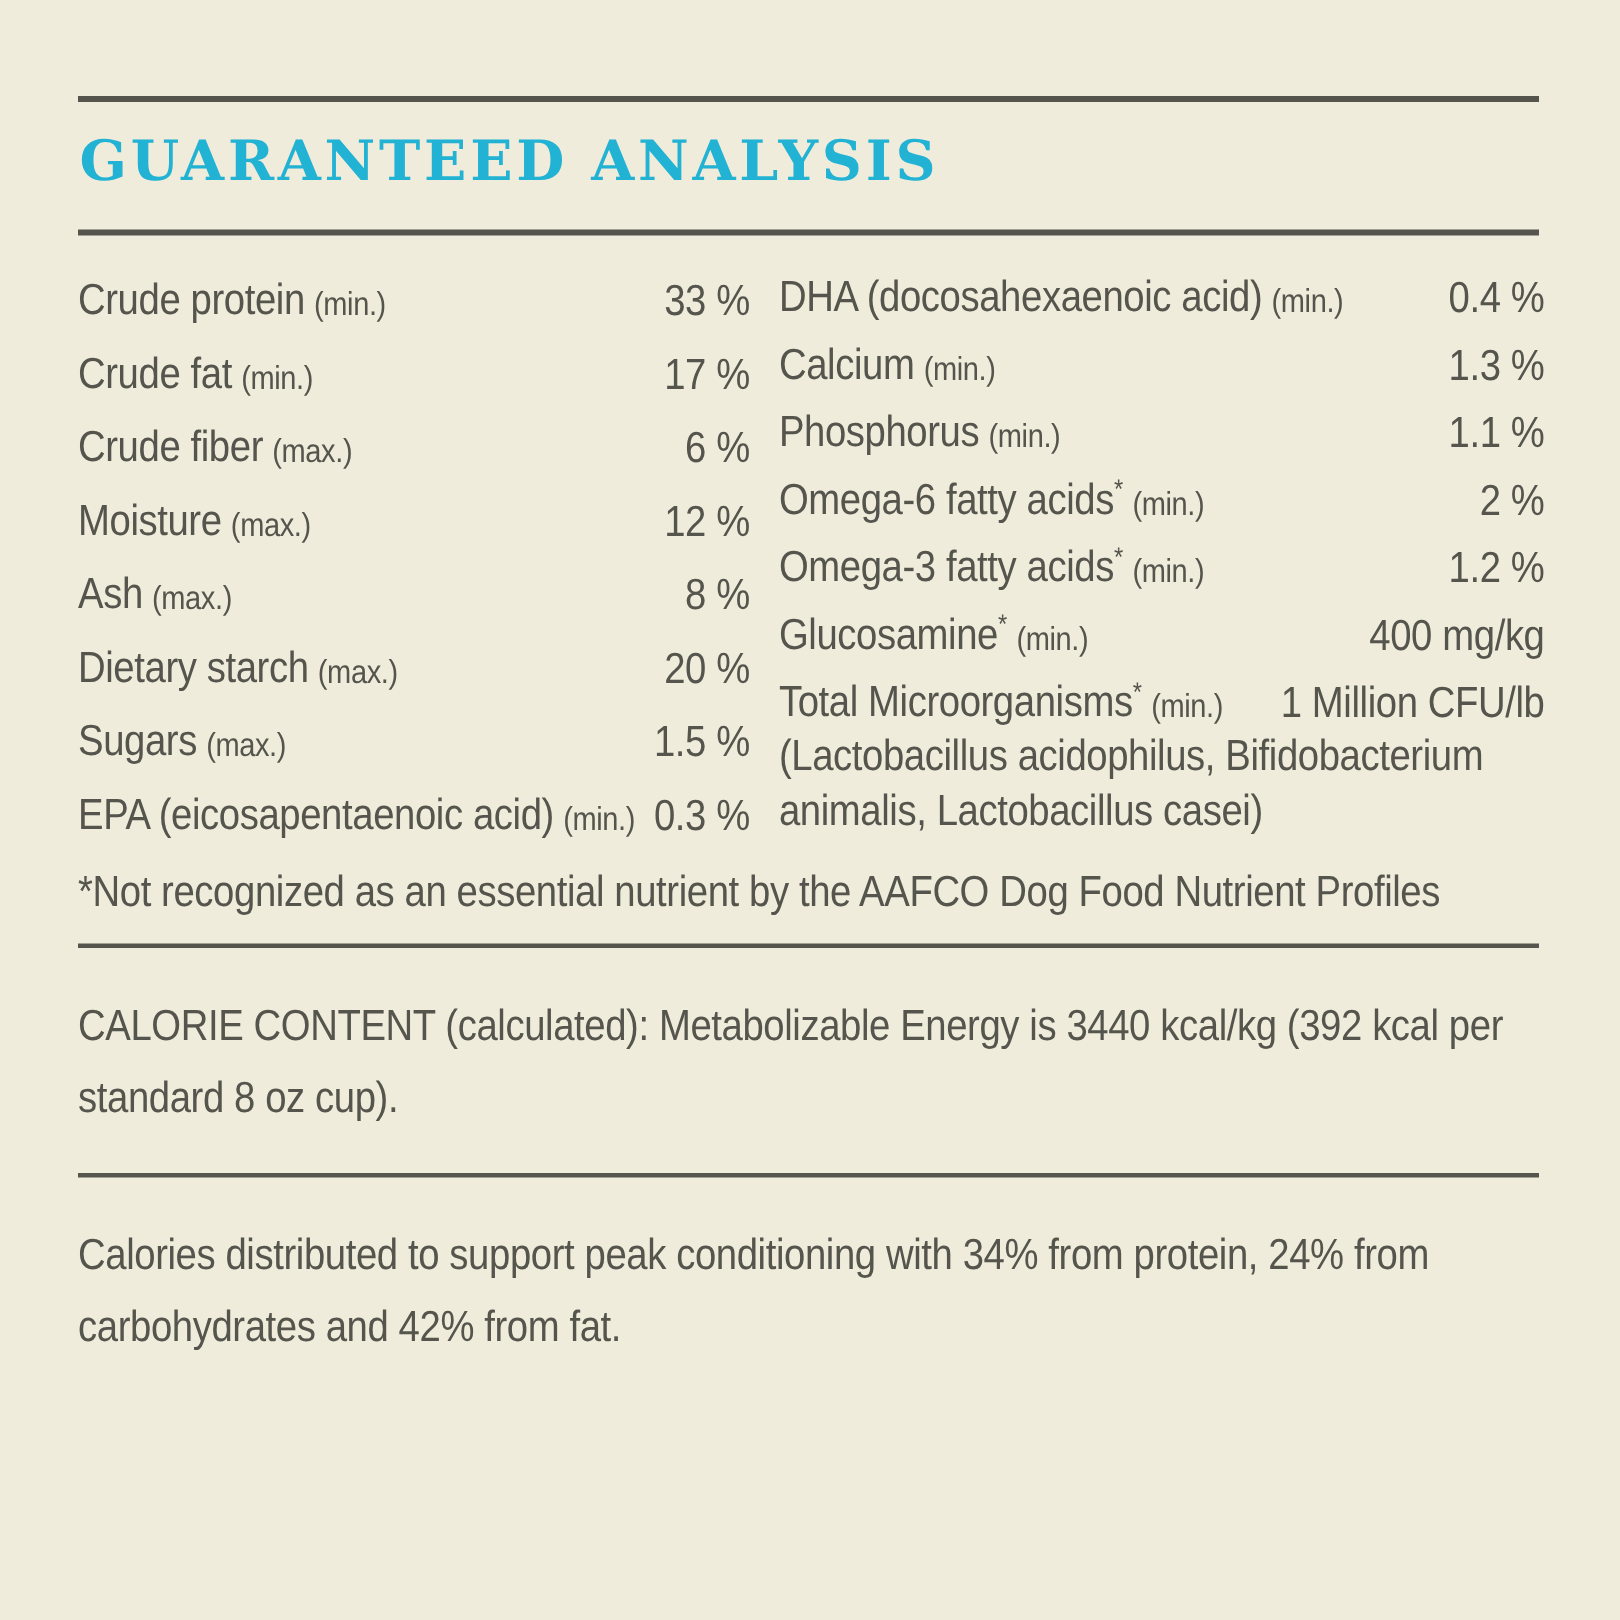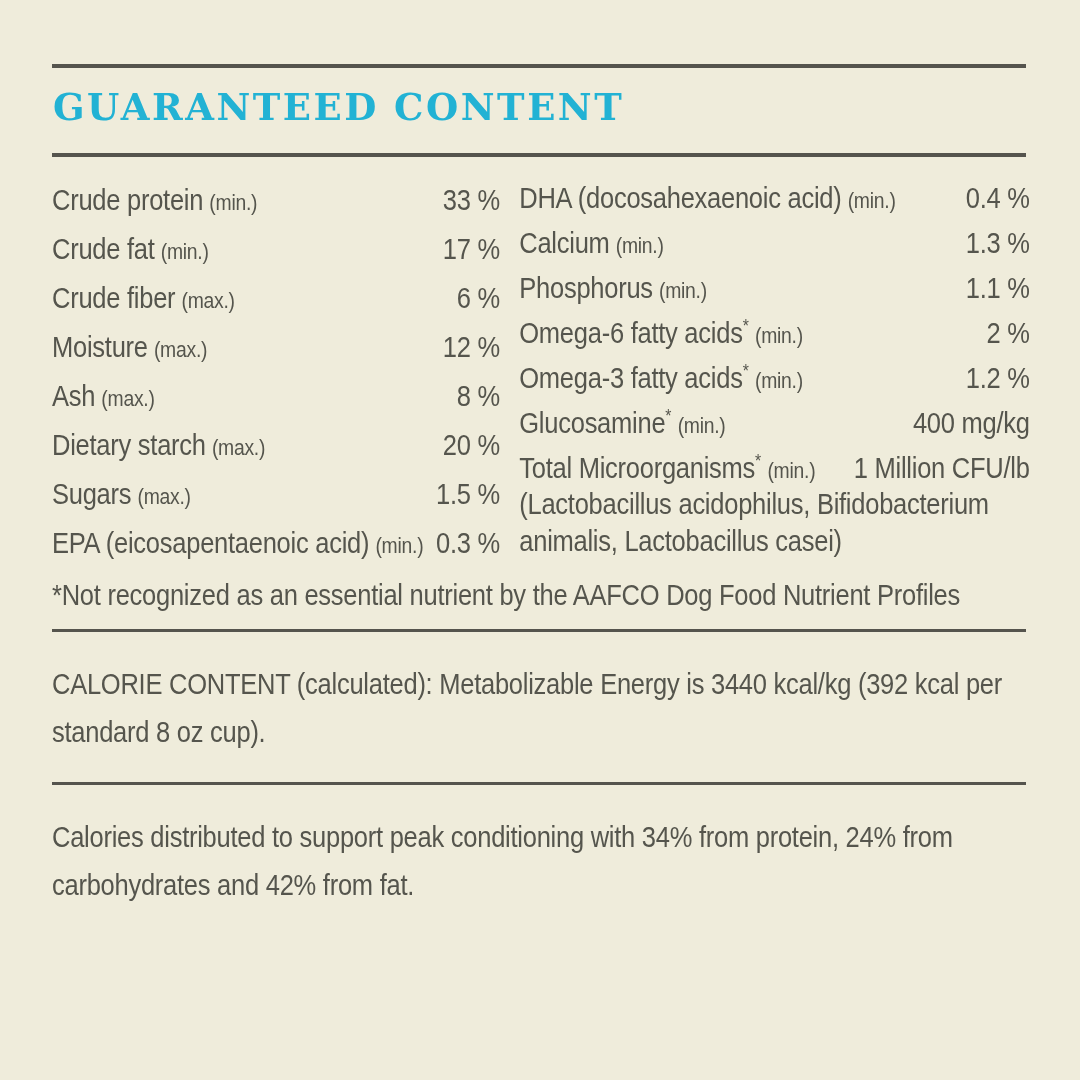--- a/index.html
+++ b/index.html
@@ -82,21 +82,21 @@
     margin-top: 28px;
     font-size: 29px;
     line-height: 48px;
   }
 </style>
 </head>
 <body>
 
 <div class="rule heavy rule-top"></div>
 
-<h1 class="title">GUARANTEED CONTENT</h1>
+<h1 class="title">GUARANTEED ANALYSIS</h1>
 
 <div class="rule heavy rule-under-title"></div>
 
 <div class="condense">
   <div class="cols">
 
     <div class="col-left">
 
         <div class="row">
           <span class="lbl"><span>Crude protein</span><sup></sup><span class="paren">(min.)</span></span>

